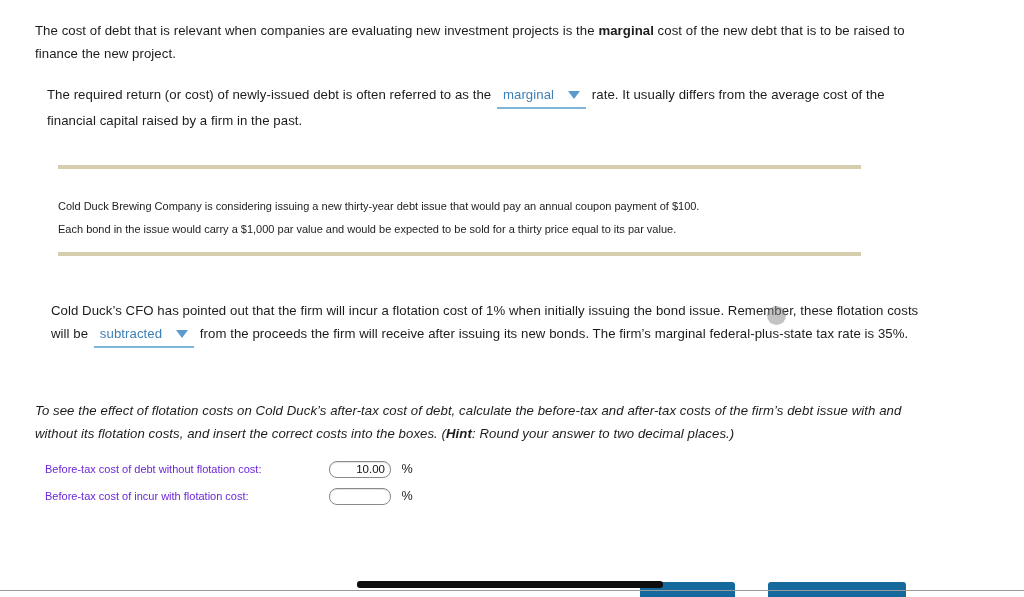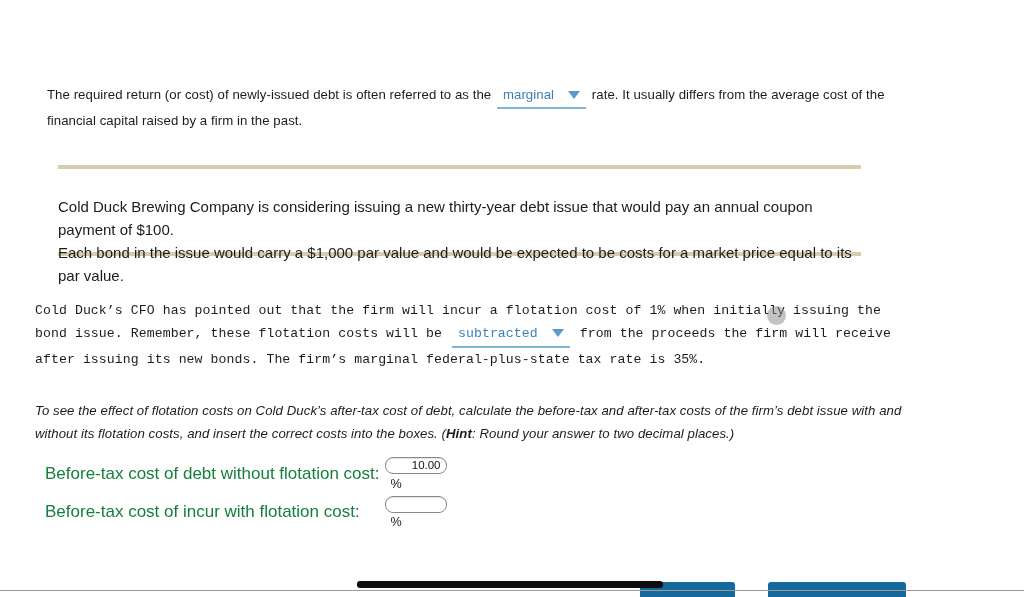--- a/index.html
+++ b/index.html
@@ -89,31 +89,30 @@
     border-top: 4px solid #d5cdad;
     border-bottom: 4px solid #d5cdad;
     box-sizing: border-box;
     height: 91px;
   }
   #callout-box .callout-text {
     position: absolute;
     left: 0px;
     top: 26px;
     width: 800px;
-    font-size: 15px;
+    font-size: 11px;
     line-height: 23px;
     color: #1c1c1c;
   }
 
   
   #flotation-para {
-    left: 35px;
+    left: 51px;
     top: 299px;
     width: 880px;
-    font-family: Liberation Mono, monospace;
   }
 
   
   #instruction-para {
     left: 35px;
     top: 399px;
     width: 890px;
     font-style: italic;
   }
   #instruction-para .hint-bold {
@@ -129,22 +128,22 @@
     width: 390px;
     border-collapse: collapse;
   }
   #answer-table tr {
     height: 27px;
   }
   #answer-table tr.stripe {
     background: #ececec;
   }
   #answer-table td.label-cell {
-    font-size: 17px;
-    color: #15803d;
+    font-size: 11px;
+    color: #6d28d9;
     padding-left: 10px;
     white-space: nowrap;
     vertical-align: middle;
   }
   #answer-table td.input-cell {
     width: 95px;
     vertical-align: middle;
     padding-left: 4px;
   }
   .answer-input {
@@ -216,31 +215,34 @@
     height: 7px;
     background: #0d0d0d;
     border-radius: 3px;
   }
 </style>
 </head>
 <body>
 
 <div class="page">
 
+  <div class="para" id="intro-para">
+    <span>The cost of debt that is relevant when companies are evaluating new investment projects is the </span><b>marginal</b><span> cost of the new debt that is to be raised to finance the new project.</span>
+  </div>
 
   <div class="para" id="required-return-para">
     <span>The required return (or cost) of newly-issued debt is often referred to as the</span>
     <span class="dropdown"><span class="dd-label">marginal</span><span class="dd-arrow"></span></span>
     <span>rate. It usually differs from the average cost of the financial capital raised by a firm in the past.</span>
   </div>
 
   <div id="callout-box">
     <div class="callout-text">
       <div>Cold Duck Brewing Company is considering issuing a new thirty-year debt issue that would pay an annual coupon payment of $100.</div>
-      <div>Each bond in the issue would carry a $1,000 par value and would be expected to be costs for a market price equal to its par value.</div>
+      <div>Each bond in the issue would carry a $1,000 par value and would be expected to be sold for a thirty price equal to its par value.</div>
     </div>
   </div>
 
   <div class="para" id="flotation-para">
     <span>Cold Duck’s CFO has pointed out that the firm will incur a flotation cost of 1% when initially issuing the bond issue. Remember, these flotation costs will be</span>
     <span class="dropdown"><span class="dd-label">subtracted</span><span class="dd-arrow"></span></span>
     <span>from the proceeds the firm will receive after issuing its new bonds. The firm’s marginal federal-plus-state tax rate is 35%.</span>
   </div>
 
   <div id="cursor-indicator"></div>

